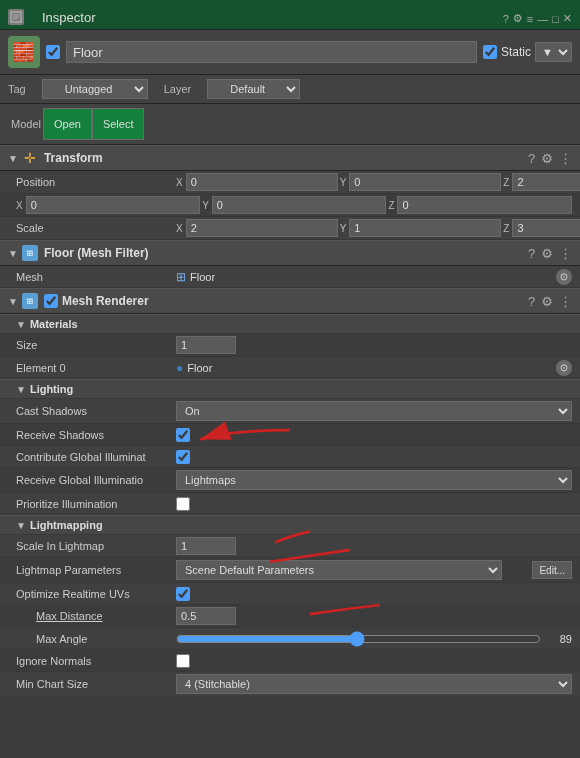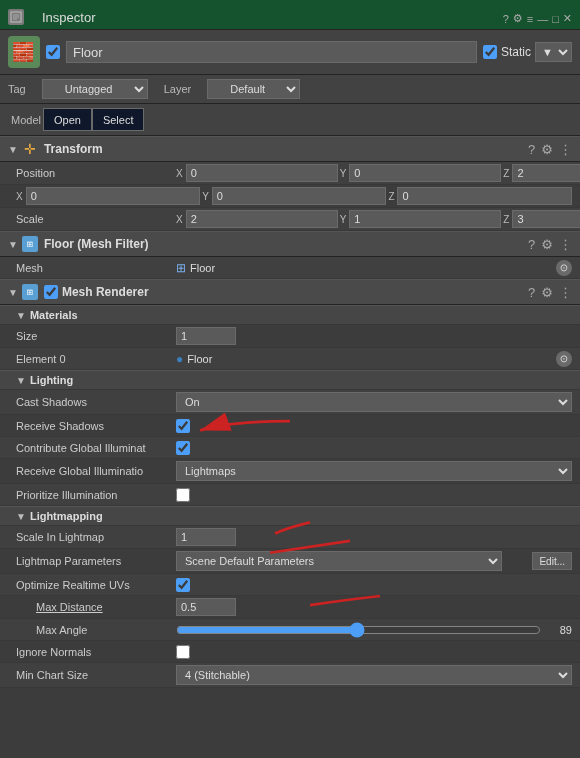--- a/index.html
+++ b/index.html
@@ -110,27 +110,27 @@
     
     .model-row {
       background: #424242;
       padding: 4px 11px;
       display: flex;
       align-items: center;
       border-bottom: 1px solid #232323;
     }
     .model-label { color: #bbb; font-size: 11px; margin-right: 2px; }
     .btn-small {
-      background: #0f172a;
+      background: #15803d;
       border: 1px solid #6a6a6a;
       color: #ddd;
       font-size: 11px;
       padding: 2px 10px;
       cursor: pointer;
-      height: 23px;
+      height: 32px;
     }
     .overrides-dropdown {
       margin-left: auto;
       background: #5a5a5a;
       border: 1px solid #6a6a6a;
       color: #ddd;
       font-size: 11px;
       padding: 1px 4px;
       height: 20px;
       min-width: 90px;

